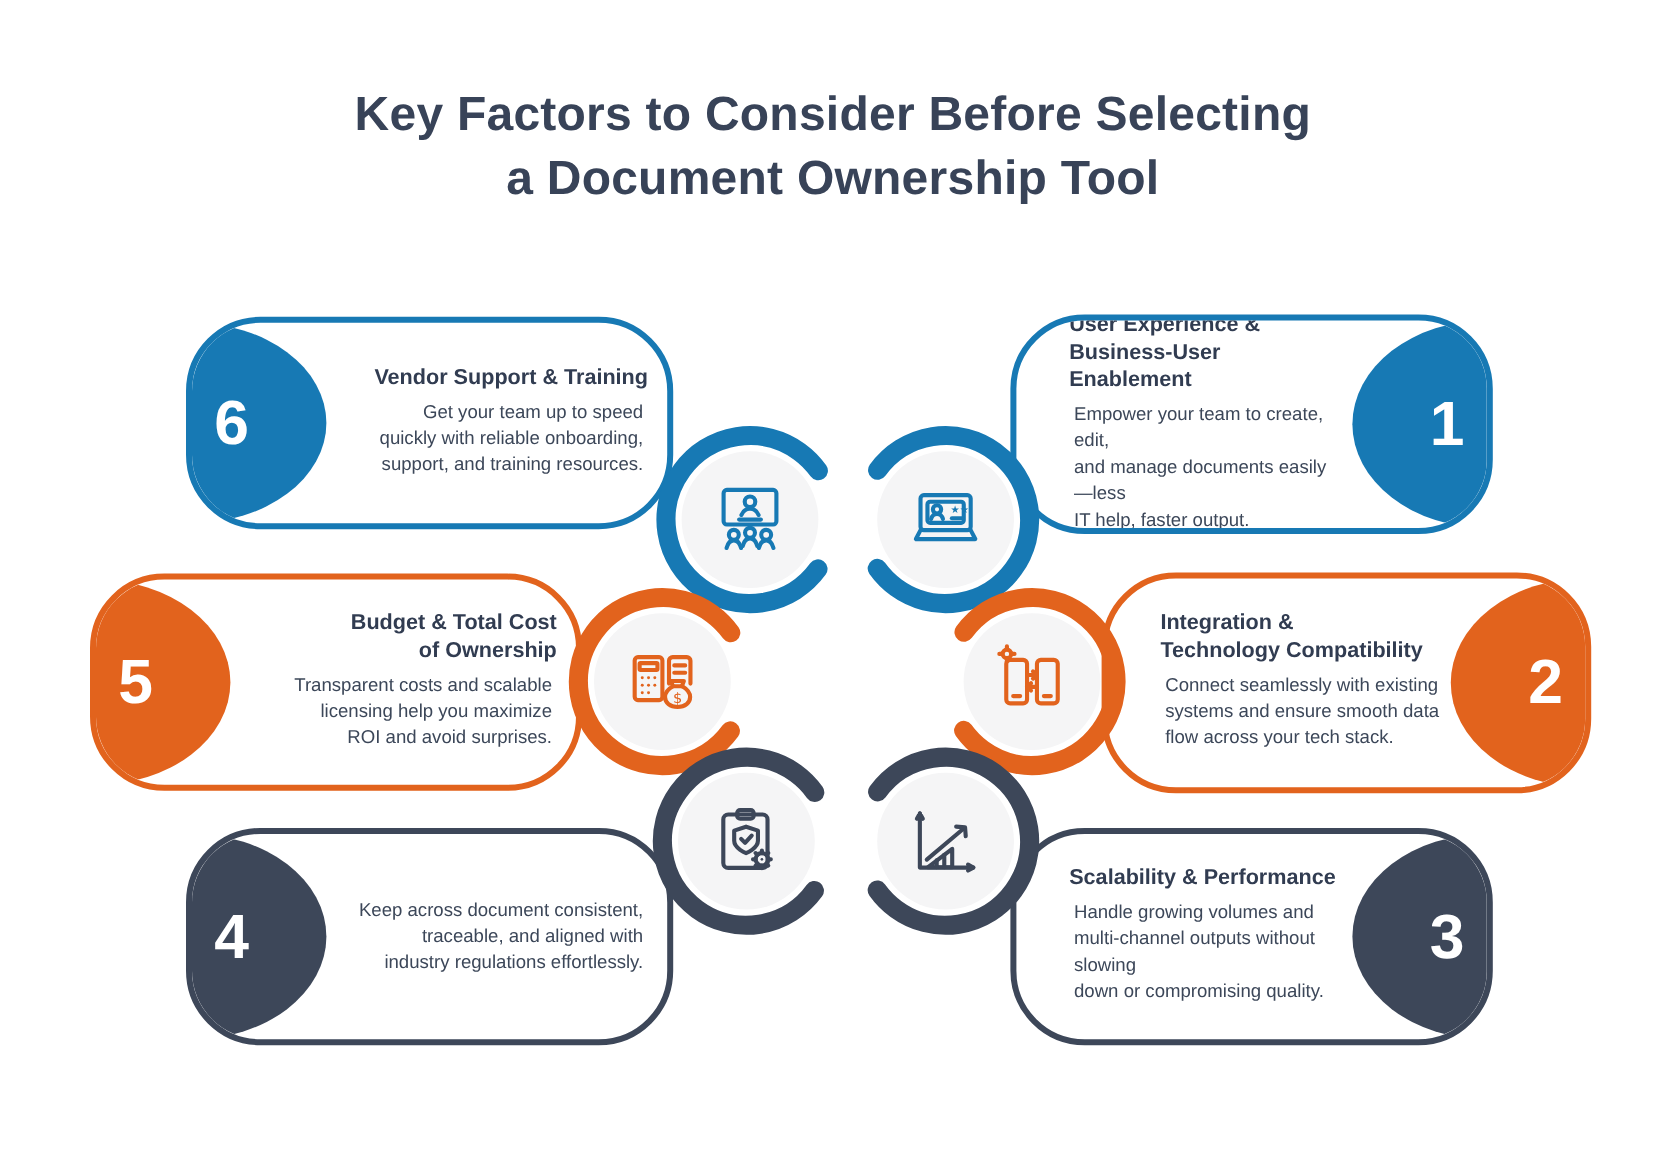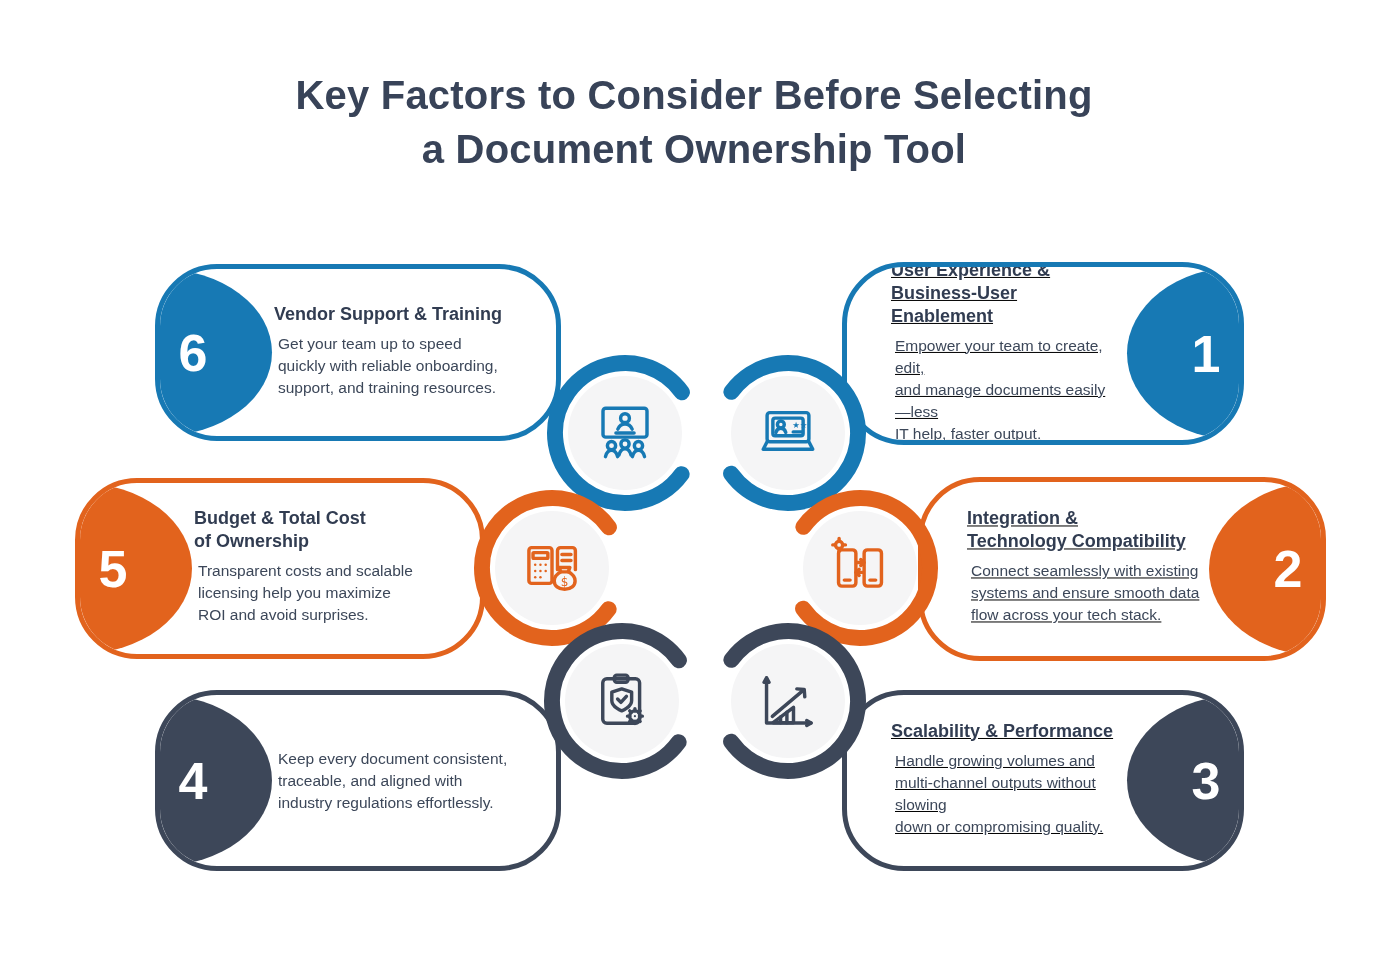--- a/index.html
+++ b/index.html
@@ -24,22 +24,22 @@
 
   .bulge{position:absolute;top:0;bottom:0;width:112px;display:flex;align-items:center;}
   .card.left  .bulge{left:0;border-radius:0 100% 100% 0 / 0 50% 50% 0;}
   .card.right .bulge{right:0;border-radius:100% 0 0 100% / 50% 0 0 50%;justify-content:flex-end;}
   .card.blue   .bulge{background:#1779b4;}
   .card.orange .bulge{background:#e2631d;}
   .card.navy   .bulge{background:#3d4759;}
   .num{display:inline-block;width:66px;text-align:center;color:#fff;font-size:52px;font-weight:700;}
 
   .card-text{position:absolute;top:50%;transform:translateY(-50%);}
-  .card.left  .card-text{left:114px;right:16px;text-align:left;}
-  .card.right .card-text{left:44px;right:116px;text-align:left;text-decoration:underline;}
+  .card.left  .card-text{left:114px;right:16px;text-align:right;}
+  .card.right .card-text{left:44px;right:116px;text-align:left;}
   .card-text h3{margin:0 0 7px 0;font-size:18px;font-weight:700;color:#313c51;line-height:1.28;white-space:pre-line;}
   .card-text p{margin:4px;font-size:15.5px;font-weight:500;color:#3c4759;line-height:1.42;white-space:pre-line;}
 
   
   .ring{position:absolute;width:160px;height:160px;z-index:3;}
   .icon-wrap{position:absolute;left:50%;top:50%;transform:translate(-50%,-50%);width:66px;height:66px;}
   .c-blue{color:#1779b4;}
   .c-orange{color:#e2631d;}
   .c-navy{color:#3d4759;}
   svg.icon{width:100%;height:100%;fill:none;stroke:currentColor;stroke-width:1.25;stroke-linecap:round;stroke-linejoin:round;}
@@ -105,21 +105,21 @@
 systems and ensure smooth data
 flow across your tech stack.</p>
     </div>
   </div>
 
   <div class="card navy left" style="left:155px;top:690px;width:406px;height:181px;">
     <div class="bulge">
       <span class="num">4</span>
     </div>
     <div class="card-text">
-      <p>Keep every document consistent,
+      <p>Keep across document consistent,
 traceable, and aligned with
 industry regulations effortlessly.</p>
     </div>
   </div>
 
   <div class="card navy right" style="left:842px;top:690px;width:402px;height:181px;">
     <div class="bulge">
       <span class="num">3</span>
     </div>
     <div class="card-text">

